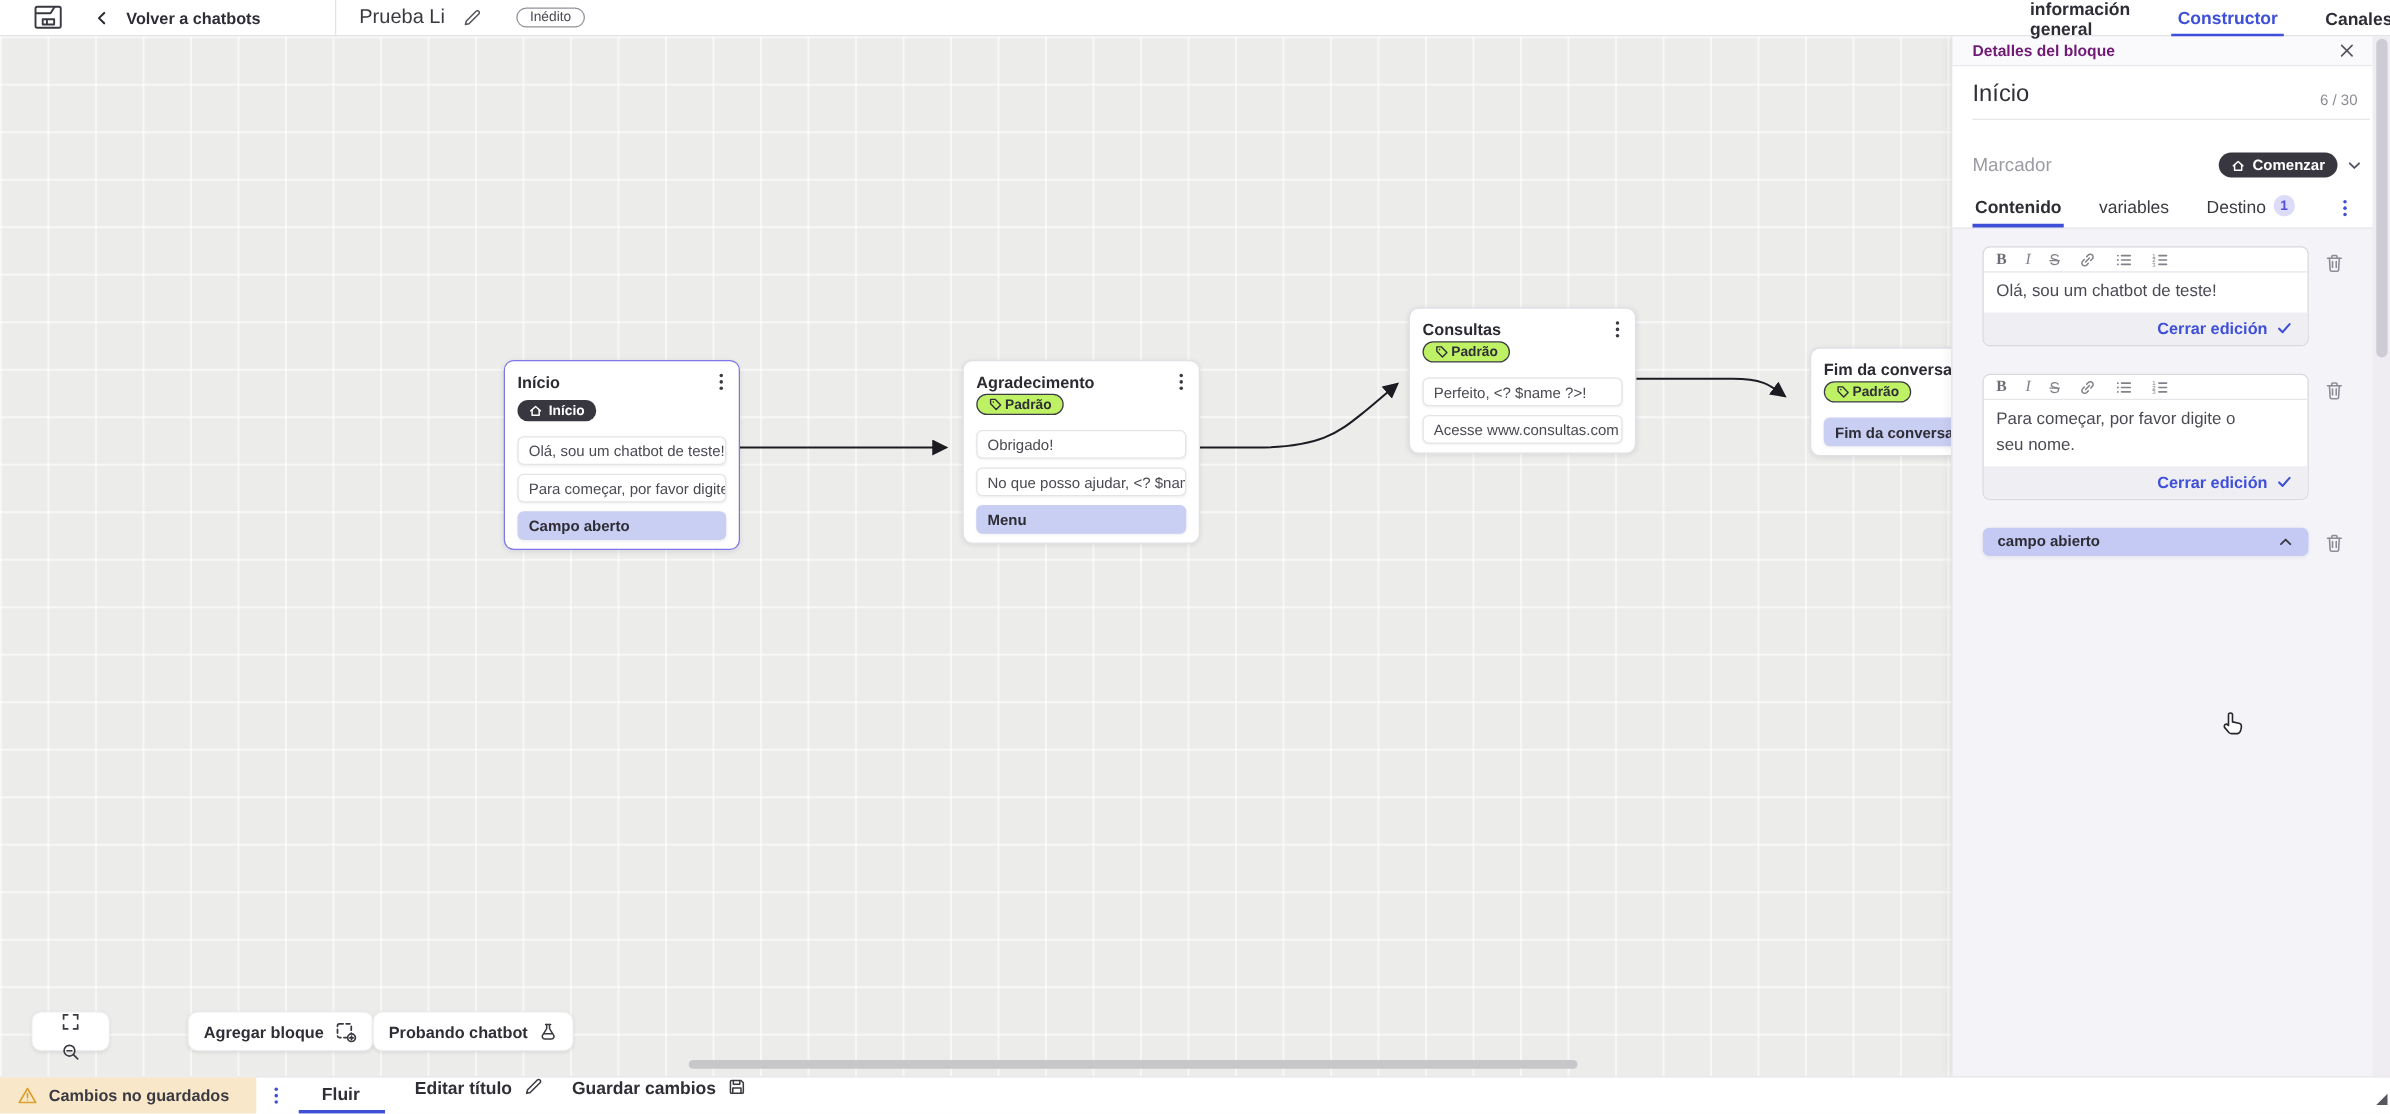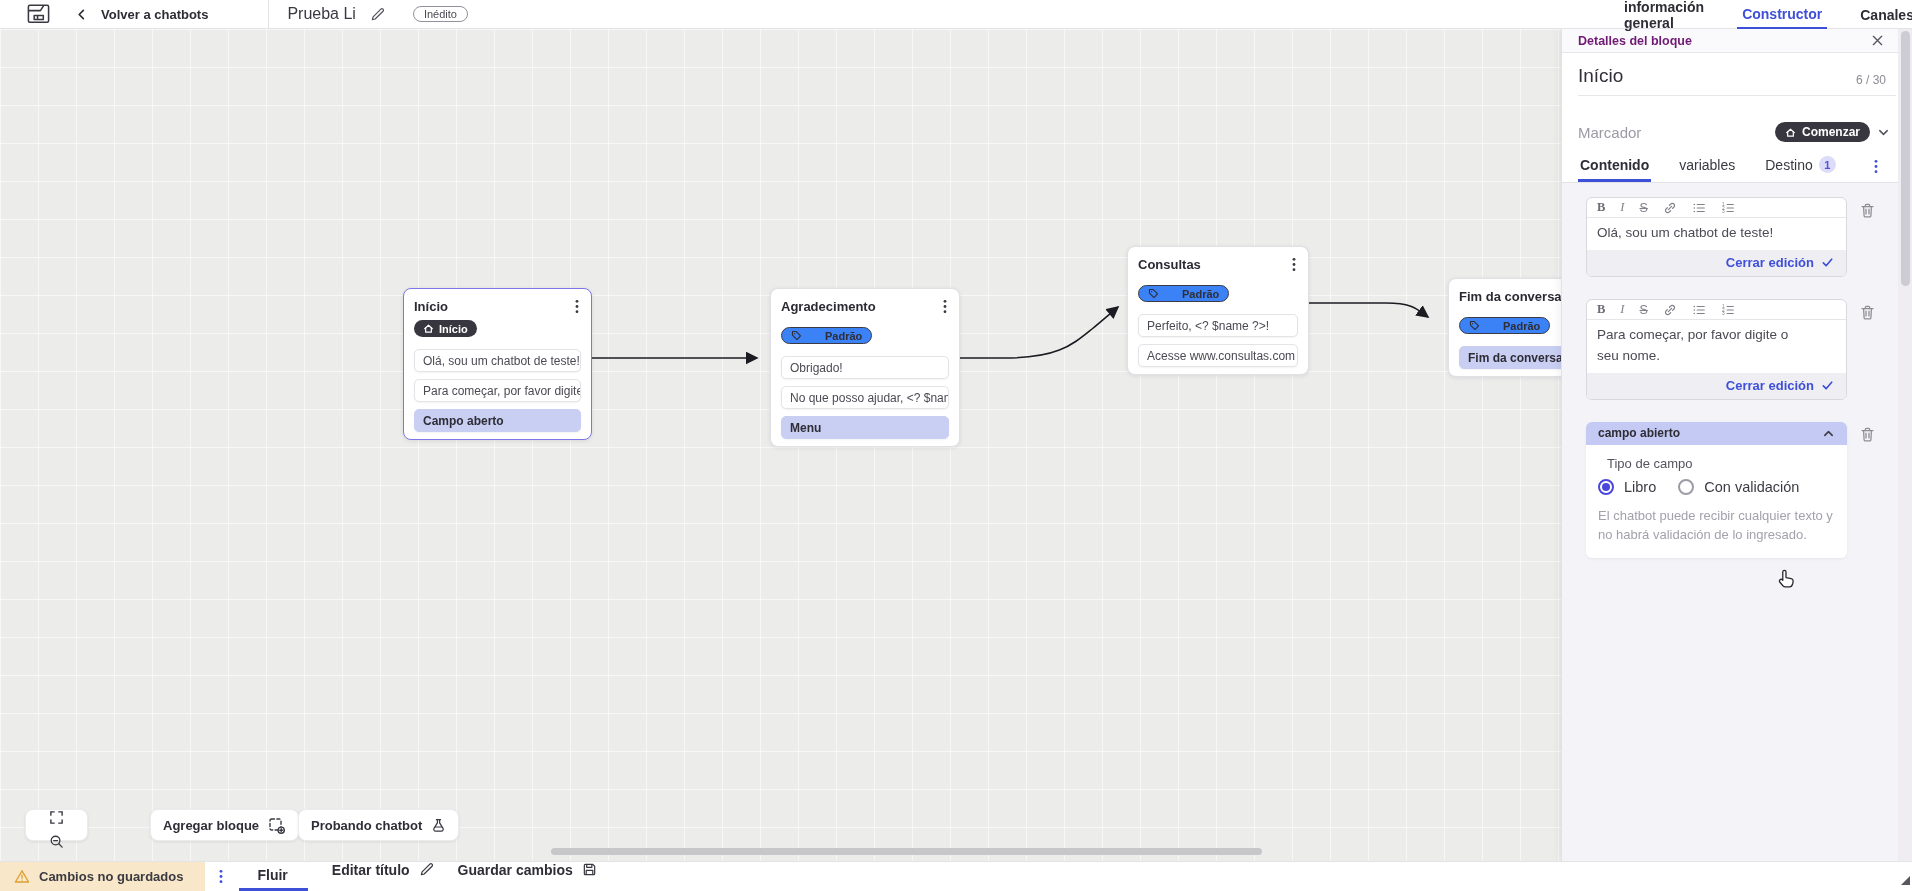--- a/index.html
+++ b/index.html
@@ -30,28 +30,28 @@
             background-color:#ececeb;
             background-image:
               linear-gradient(to right, rgba(255,255,255,.6) 1.5px, transparent 1.5px),
               linear-gradient(to bottom, rgba(255,255,255,.6) 1.5px, transparent 1.5px);
             background-size:38px 38px; }
   .edges { position:absolute; left:0; top:0; }
 
   .node { position:absolute; background:#fff; border:1px solid #e1e0e5; border-radius:8px;
           box-shadow:0 1px 4px rgba(40,40,60,.10); padding:9px 10px 7px; display:flex; flex-direction:column; }
   .node--selected { border:1px solid #7d76e6; }
-  .node-title-row { display:flex; justify-content:space-between; align-items:center; height:16px; }
+  .node-title-row { display:flex; justify-content:space-between; align-items:flex-start; height:16px; }
   .node-title { font-size:13px; font-weight:700; color:#2b2a33; white-space:nowrap; }
   .kebab { color:#3a3a42; display:flex; cursor:pointer; padding:0 2px; }
   .badge-dark { margin-top:6px; align-self:flex-start; display:inline-flex; align-items:center; gap:5px;
                 height:17px; padding:0 9px; border-radius:9px; background:#38373f; color:#fff;
                 font-size:11px; font-weight:700; }
-  .badge-outline { margin-top:13px; align-self:flex-start; display:inline-flex; align-items:center; gap:23px;
-                height:17px; padding:0 9px; border-radius:9px; background:#3b82f6; border:1.3px solid #3c3b44;
+  .badge-outline { margin-top:1px; align-self:flex-start; display:inline-flex; align-items:center; gap:2px;
+                height:17px; padding:0 9px; border-radius:9px; background:#bef264; border:1.3px solid #3c3b44;
                 color:#2f2e37; font-size:11px; font-weight:700; }
   .node-items { margin-top:12px; display:flex; flex-direction:column; gap:7px; }
   .node-item { height:23px; display:flex; align-items:center; padding:0 8px; background:#fff;
                border:1px solid #e4e3e8; border-radius:5px; font-size:12px; color:#4b4a53;
                box-shadow:0 1px 2px rgba(0,0,0,.05); white-space:nowrap; overflow:hidden; cursor:pointer; }
   .node-item--hl { background:#c9cef3; border-color:#c9cef3; color:#2e2d36; font-weight:700; }
 
   #node-inicio       { left:403px;  top:259px; width:189px; }
   #node-agradecimento{ left:770px;  top:259px; width:190px; }
   #node-consultas    { left:1127px; top:217px; width:182px; }
@@ -500,31 +500,20 @@
       <div class="card-row">
         <div class="field-card">
           <div class="field-head">
             <span>campo abierto</span>
             <span class="chev">
               <svg width="13" height="13" viewBox="0 0 14 14" fill="none" stroke="currentColor" stroke-width="1.6" stroke-linecap="round" stroke-linejoin="round">
                   <path d="M3 9l4-4 4 4"></path>
                 </svg>
             </span>
           </div>
-          <div class="field-body">
-            <div class="type-label">Tipo de campo</div>
-            <div class="radio-row">
-              <span class="radio radio--on"></span>
-              <span class="radio-label">Libro</span>
-              <span class="radio-gap"></span>
-              <span class="radio"></span>
-              <span class="radio-label">Con validación</span>
-            </div>
-            <div class="field-help">El chatbot puede recibir cualquier texto y no habrá validación de lo ingresado.</div>
-          </div>
         </div>
         <span class="trash-btn">
           <svg width="17" height="17" viewBox="0 0 16 16" fill="none" stroke="currentColor" stroke-width="1.2" stroke-linecap="round">
               <path d="M2.8 4.3h10.4"></path>
               <path d="M6 4.3V3.2c0-.5.4-.9.9-.9h2.2c.5 0 .9.4.9.9v1.1"></path>
               <path d="M4.3 4.3l.5 8.6c0 .7.6 1.2 1.3 1.2h3.8c.7 0 1.3-.5 1.3-1.2l.5-8.6"></path>
               <path d="M6.6 6.8v4.4M9.4 6.8v4.4"></path>
             </svg>
         </span>
       </div>

